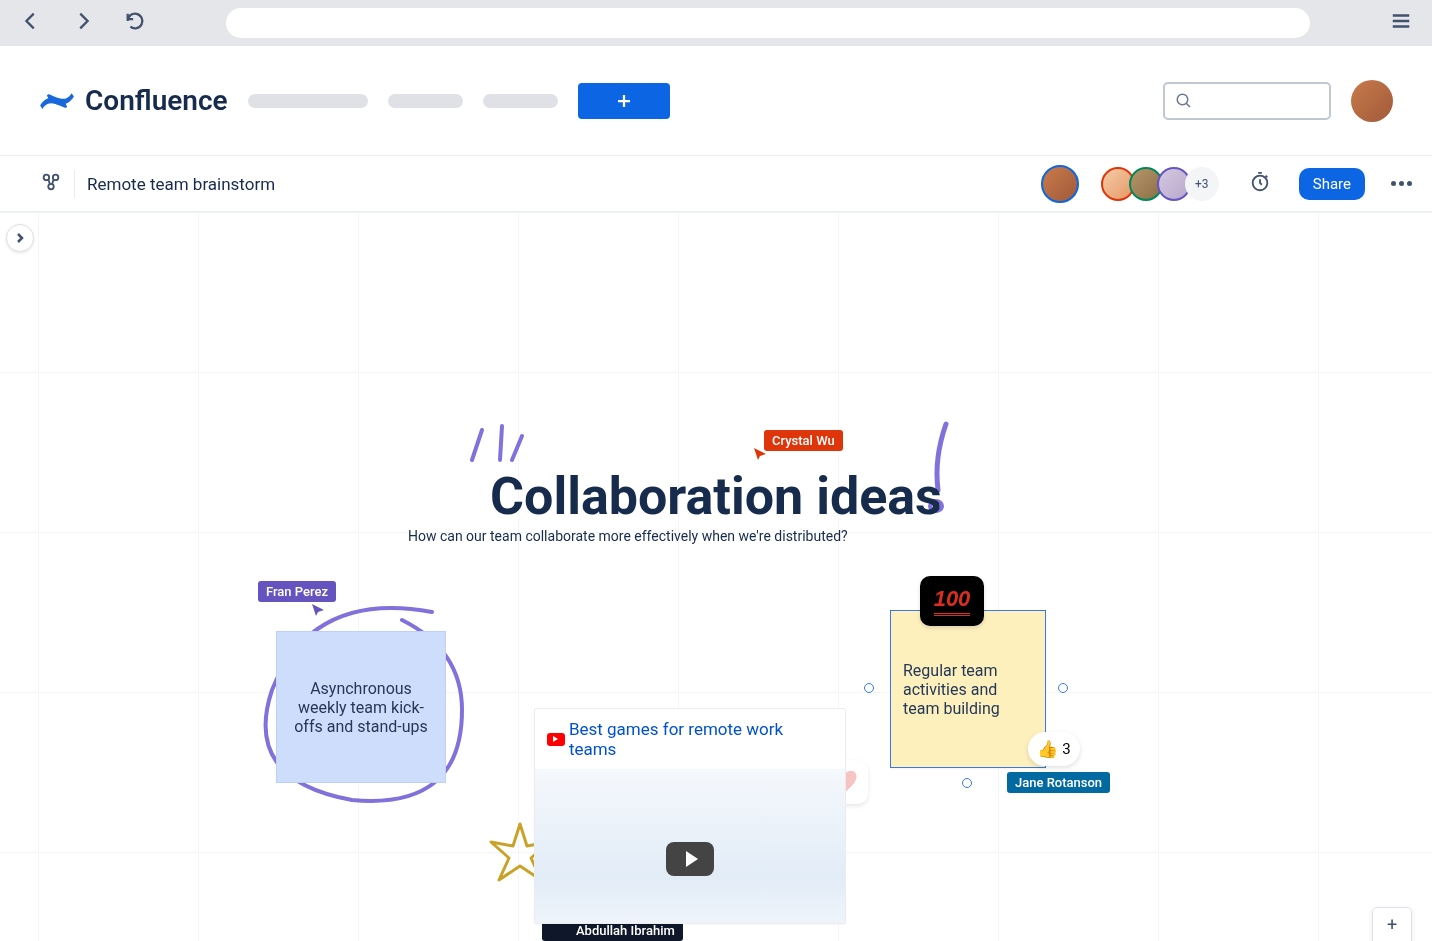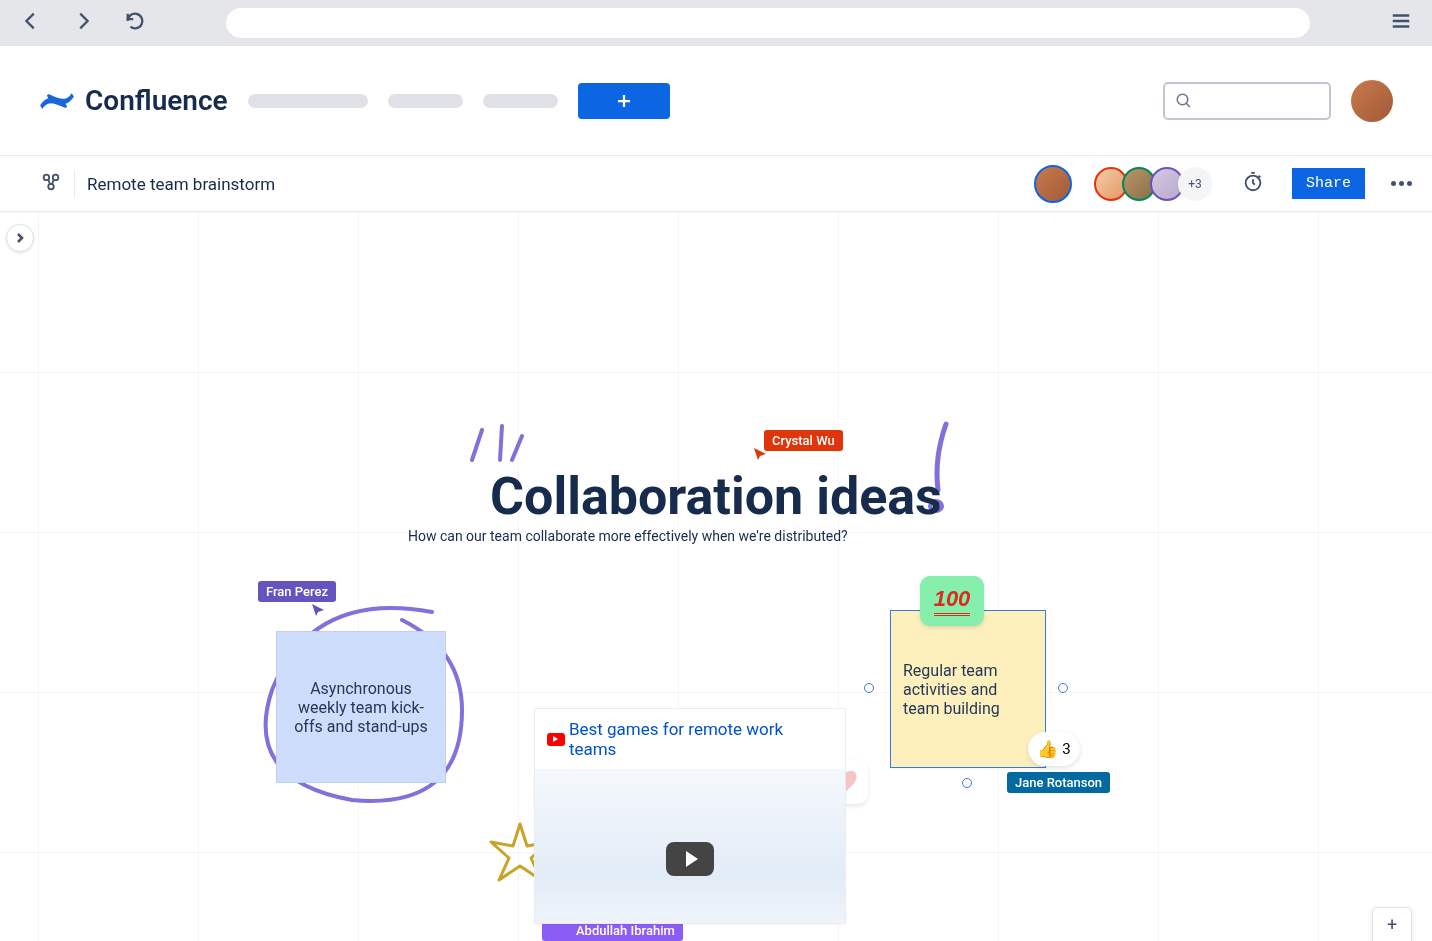--- a/index.html
+++ b/index.html
@@ -32,21 +32,21 @@
 .board-title { font-size: 17px; color: #172b4d; flex: 1; }
 .presence { display: flex; align-items: center; }
 .presence-avatar { width: 34px; height: 34px; border-radius: 50%; border: 2px solid #fff; margin-left: -6px; }
 .presence-avatar.p0 { background: linear-gradient(135deg, #c97a4a, #a05a3a); border: 2.5px solid #0c66e4; width: 38px; height: 38px; margin-left: 0; }
 .presence-avatar.p1 { background: linear-gradient(135deg, #f5cba7, #e59866); border: 2.5px solid #de350b; margin-left: 22px; }
 .presence-avatar.p2 { background: linear-gradient(135deg, #b8956a, #8b6f47); border: 2.5px solid #00875a; }
 .presence-avatar.p3 { background: linear-gradient(135deg, #d5c9e0, #b8a8cd); border: 2.5px solid #6554c0; }
 .overflow-badge { width: 34px; height: 34px; border-radius: 50%; background: #f4f5f7; display: flex; align-items: center; justify-content: center; font-size: 12px; color: #42526e; margin-left: -6px; }
 .timer-icon { margin-left: 18px; }
 .timer-icon svg { width: 22px; height: 22px; fill: none; stroke: #42526e; stroke-width: 2; }
-.share-btn { background: #0c66e4; color: #fff; padding: 7px 14px; border-radius: 0; font-size: 15px; margin-left: 16px; font-family: Liberation Mono, monospace; }
+.share-btn { background: #0c66e4; color: #fff; padding: 7px 14px; border-radius: 10px; font-size: 15px; margin-left: 16px; }
 .more-dots { margin-left: 14px; display: flex; gap: 3px; }
 .more-dots span { width: 5px; height: 5px; border-radius: 50%; background: #42526e; }
 
 
 .sidebar-expand { position: absolute; left: 6px; top: 212px; width: 28px; height: 28px; border-radius: 50%; background: #fff; border: 1px solid #dfe1e6; box-shadow: 0 1px 3px rgba(0,0,0,0.1); display: flex; align-items: center; justify-content: center; }
 .sidebar-expand svg { width: 12px; height: 12px; fill: none; stroke: #42526e; stroke-width: 2.5; }
 
 
 .canvas { position: relative; height: calc(100%); background: #fff; }
 .grid-line-v { position: absolute; top: 0; bottom: 0; width: 1px; background: #f4f5f7; }
@@ -54,32 +54,32 @@
 
 .board-heading { position: absolute; left: 490px; top: 254px; font-size: 52px; font-weight: 700; color: #172b4d; }
 .board-subheading { position: absolute; left: 408px; top: 316px; font-size: 14px; color: #172b4d; }
 
 
 .sticky-a { position: absolute; left: 276px; top: 419px; width: 170px; height: 152px; background: #cfddfc; border: 1px solid #bfd0f5; display: flex; align-items: center; justify-content: center; padding: 14px; text-align: center; color: #253858; font-size: 16px; }
 .sticky-b { position: absolute; left: 890px; top: 398px; width: 156px; height: 158px; background: #fdf0bd; border: 1.5px solid #3a7adb; display: flex; align-items: center; justify-content: center; padding: 12px; text-align: left; color: #253858; font-size: 16px; box-shadow: 0 1px 2px rgba(0,0,0,0.05); }
 .sel-handle { position: absolute; width: 10px; height: 10px; border: 1.5px solid #3a7adb; border-radius: 50%; background: #fff; }
 
 
-.hundred { position: absolute; left: 920px; top: 364px; width: 64px; height: 50px; background: #86efac; border-radius: 10px; box-shadow: 0 2px 4px rgba(0,0,0,0.12); display: flex; align-items: center; justify-content: center; }
+.hundred { position: absolute; left: 920px; top: 364px; width: 64px; height: 50px; background: #000000; border-radius: 10px; box-shadow: 0 2px 4px rgba(0,0,0,0.12); display: flex; align-items: center; justify-content: center; }
 .hundred-text { font-family: Arial; font-weight: 900; font-style: italic; color: #d92d20; font-size: 22px; border-bottom: 3px double #d92d20; padding-bottom: 1px; }
 
 
 .reaction { position: absolute; left: 1028px; top: 520px; width: 52px; height: 34px; background: #fff; border-radius: 17px; box-shadow: 0 2px 5px rgba(0,0,0,0.12); display: flex; align-items: center; justify-content: center; gap: 4px; font-size: 15px; }
 .reaction .thumb { font-size: 17px; }
 
 
 .cursor-label { position: absolute; padding: 3px 8px; border-radius: 3px; font-size: 13px; color: #fff; font-weight: 500; }
 .cursor-label.red { background: #de350b; left: 764px; top: 218px; }
 .cursor-label.purple { background: #6554c0; left: 258px; top: 369px; }
-.cursor-label.green { background: #8b5cf6; left: 542px; top: 708px; padding-left: 34px; }
+.cursor-label.green { background: #0f172a; left: 542px; top: 708px; padding-left: 34px; }
 .cursor-label.blue { background: #0369a1; left: 1007px; top: 560px; text-align: right; }
 
 
 .doodle-spark { position: absolute; left: 442px; top: 208px; }
 .doodle-excl { position: absolute; left: 916px; top: 206px; }
 .doodle-circle { position: absolute; left: 252px; top: 388px; }
 .doodle-star { position: absolute; left: 485px; top: 608px; }
 .doodle-heart { position: absolute; left: 820px; top: 548px; width: 48px; height: 44px; background: #fff; border-radius: 10px; box-shadow: 0 2px 4px rgba(0,0,0,0.1); display: flex; align-items: center; justify-content: center; }
 
 

